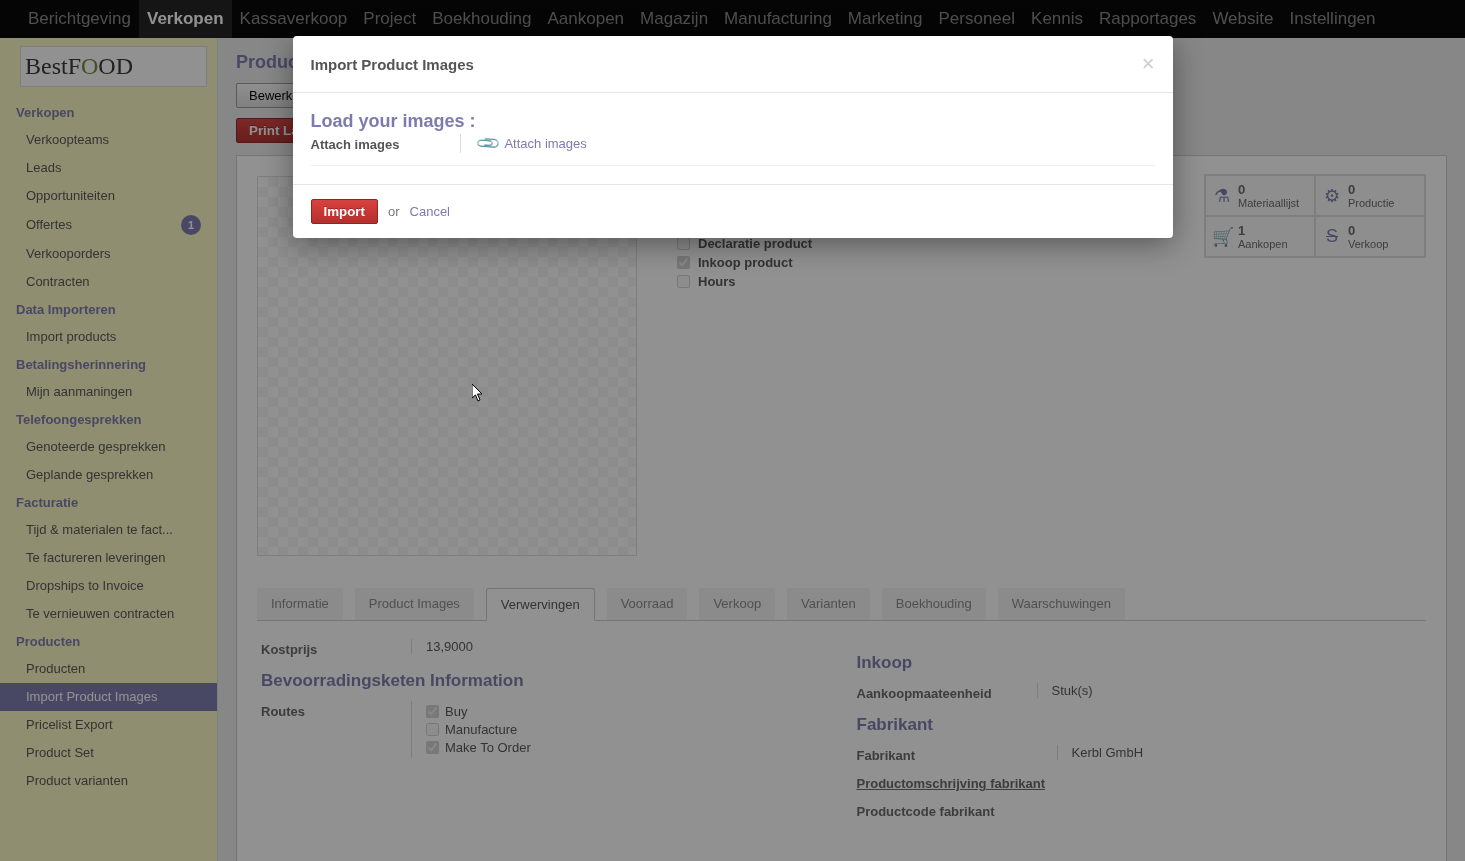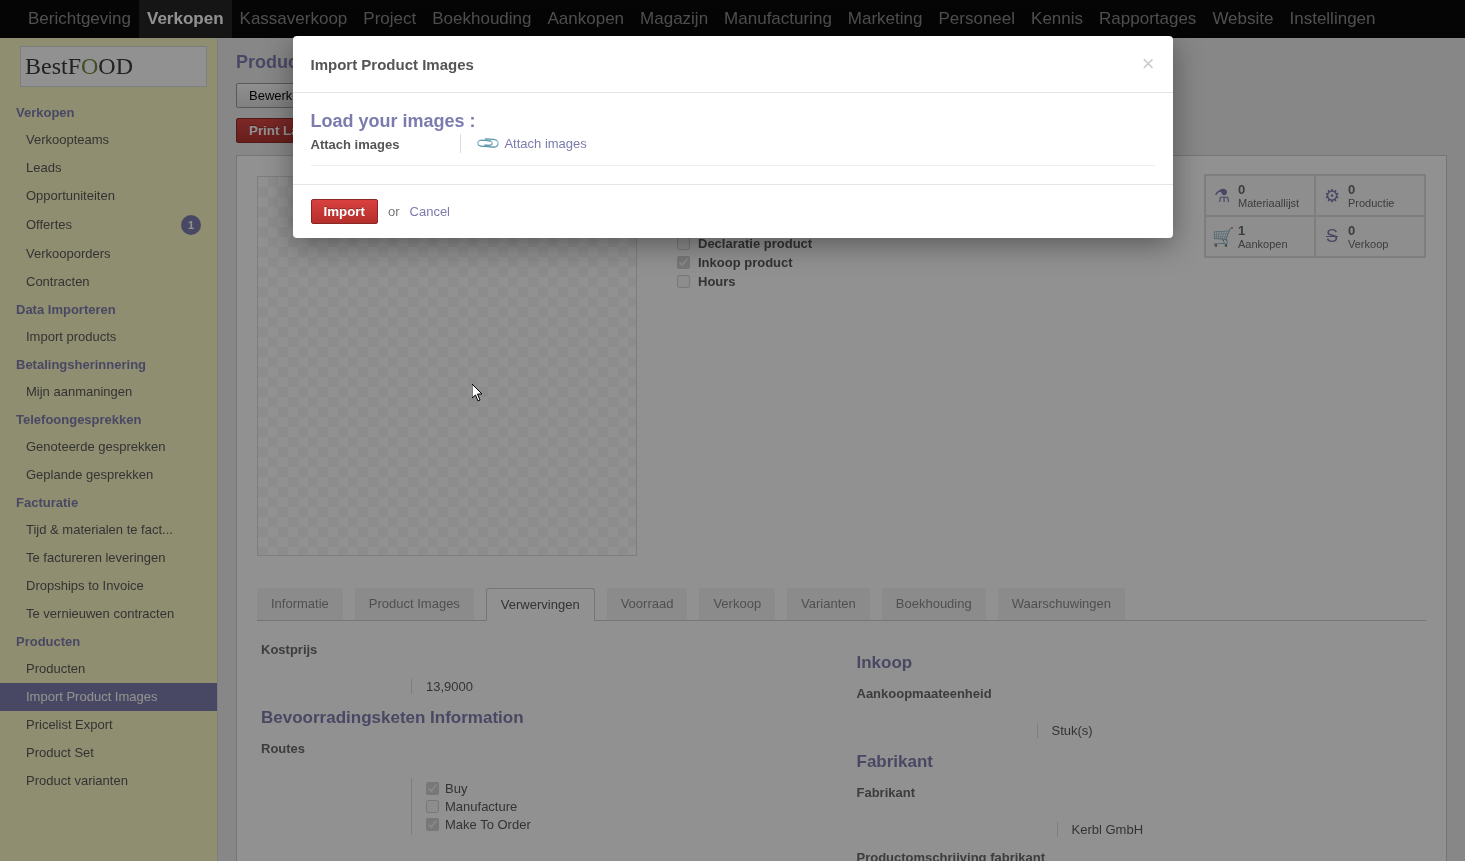--- a/index.html
+++ b/index.html
@@ -44,21 +44,21 @@
     .stat-box .num { font-weight: bold; font-size: 13px; display: block; }
     
     .tabs { clear: both; border-bottom: 1px solid #ccc; margin-top: 20px; display: flex; gap: 12px; padding-top: 12px; }
     .tab { padding: 8px 14px; color: #888; cursor: pointer; background: #f5f5f5; border-top-left-radius: 3px; border-top-right-radius: 3px; }
     .tab.active { background: #fff; border: 1px solid #ccc; border-bottom: 1px solid #fff; margin-bottom: -1px; color: #555; }
     
     .tabcontent { padding: 18px 4px; display: flex; flex-wrap: wrap; gap: 30px; }
     .col { flex: 1; min-width: 360px; }
     .field-row { display: flex; margin-bottom: 10px; align-items: flex-start; }
     .field-label { width: 150px; font-weight: bold; color: #666; padding-top: 3px; }
-    .field-value { flex: 1; color: #555; border-left: 1px solid #ddd; padding-left: 14px; margin-top: 40px; }
+    .field-value { flex: 1; color: #555; border-left: 1px solid #ddd; padding-left: 14px; }
     .section-title { color: #7c7bad; font-size: 17px; font-weight: bold; margin: 14px 0 10px; }
     .check-small { display: flex; align-items: center; gap: 6px; margin: 3px 0; color: #555; }
     
     
     .overlay { position: absolute; inset: 0; background: rgba(10,10,10,0.45); display: flex; align-items: flex-start; justify-content: center; }
     .modal { background: #fff; width: 880px; margin-top: 36px; border-radius: 4px; box-shadow: 0 6px 30px rgba(0,0,0,.4); }
     .modal-header { padding: 15px 18px; border-bottom: 1px solid #e5e5e5; display: flex; justify-content: space-between; align-items: center; }
     .modal-title { font-weight: bold; font-size: 15px; color: #555; }
     .modal-close { font-size: 22px; color: #ccc; cursor: pointer; background: none; border: none; }
     .modal-body { padding: 18px; }

